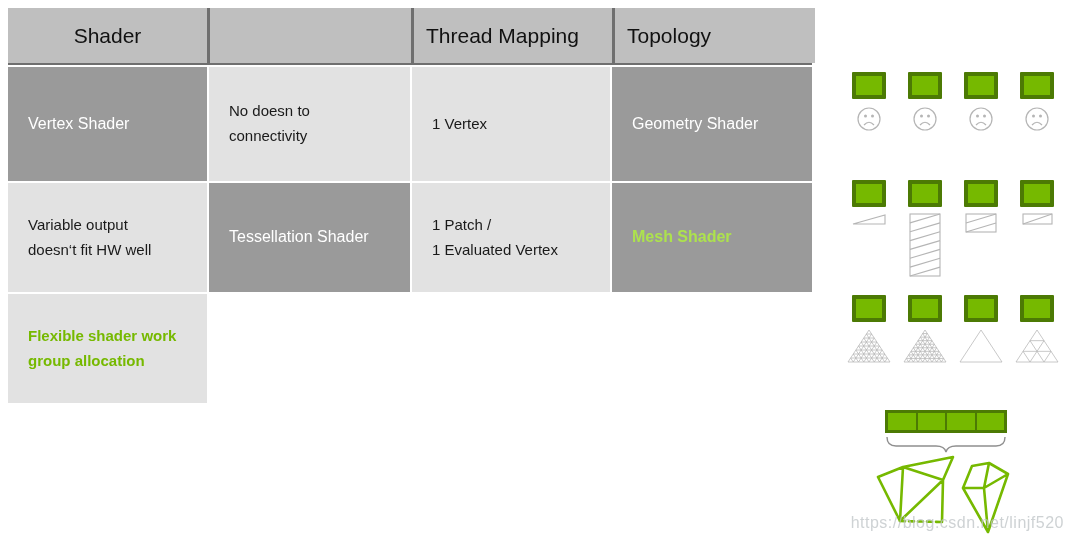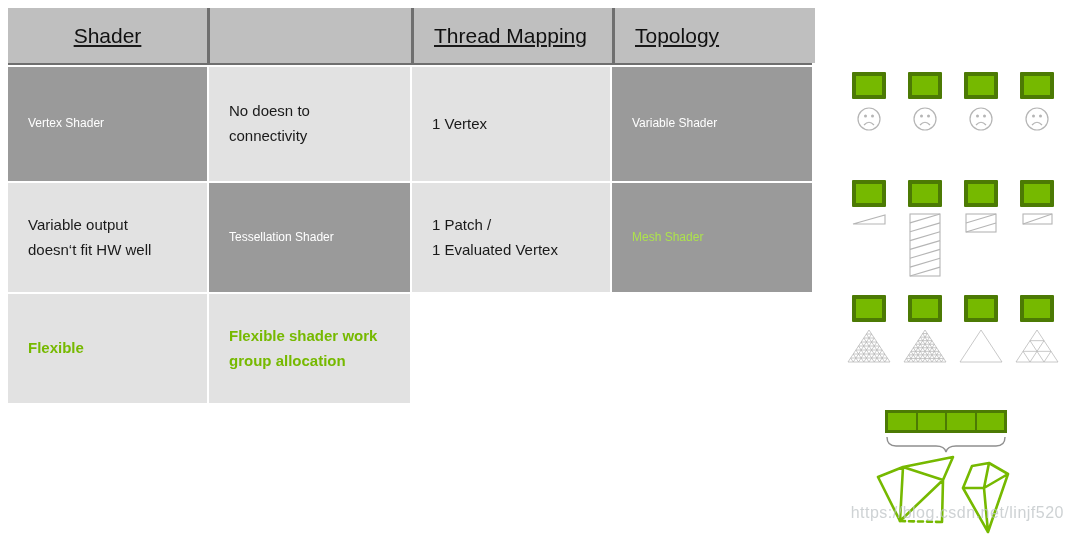--- a/index.html
+++ b/index.html
@@ -5,39 +5,39 @@
   html,body { margin:0; padding:0; background:#fff; }
   .slide {
     position:relative; width:1066px; height:546px; background:#fff; overflow:hidden;
     font-family:"Liberation Sans","DejaVu Sans",sans-serif; color:#1a1a1a;
   }
   
   .table { position:absolute; left:8px; top:8px; width:804px; }
   .thead {
     display:grid; grid-template-columns:199px 201px 198px 200px; gap:3px;
     background:var(--header-divider,#6f6f6f);
-    border-bottom:2px solid var(--header-divider,#6f6f6f); height:55px;text-decoration:underline;
+    border-bottom:2px solid var(--header-divider,#6f6f6f); height:55px;
   }
   .th {
     background:var(--header-bg,#bfbfbf); display:flex; align-items:center;
-    padding-left:20px; font-size:21px; color:#111;
+    padding-left:12px; font-size:21px; color:#111;
   }
   .th.center { justify-content:center; padding-left:0; }
   .tbody {
     margin-top:2px; display:grid; grid-template-columns:199px 201px 198px 200px;
     grid-template-rows:114px 109px 109px 109px; gap:2px; background:#fff;
   }
   .cell {
     background:var(--cell-bg,#e2e2e2); display:flex; align-items:center;
     padding-left:20px; padding-right:10px; font-size:15px; line-height:1.65;
     white-space:pre-line;
   }
-  .cell.label { background:var(--row-label-bg,#9a9a9a); color:#fff; font-size:12px; }
+  .cell.label { background:var(--row-label-bg,#9a9a9a); color:#fff; font-size:16px; }
   .cell.hl { color:var(--nvidia-green,#76b900); font-weight:bold; }
-  .cell.label.hl-label { color:var(--highlight-label-green,#ade24d); font-weight:normal; }
+  .cell.label.hl-label { color:var(--highlight-label-green,#ade24d); font-weight:bold; }
   
   .graphics { position:absolute; left:0; top:0; width:1066px; height:546px; pointer-events:none; }
   .g-row { position:absolute; display:flex; gap:22px; }
   .g-unit { width:34px; display:flex; flex-direction:column; align-items:center; }
   .tbox {
     width:34px; height:27px; box-sizing:border-box;
     background:var(--nvidia-green,#76b900);
     border:4px solid var(--green-box-border,#4c7a04); border-radius:1px;
   }
   .g-row-vertex  { left:852px; top:72px; }
@@ -58,21 +58,21 @@
   }
   .meshbar .seg { flex:1; background:var(--nvidia-green,#76b900); }
   .brace { position:absolute; left:885px; top:436px; }
   .brace path { fill:none; stroke:#8f8f8f; stroke-width:1.4; }
   .meshes { position:absolute; left:865px; top:450px; }
   .meshes path { fill:none; stroke:var(--nvidia-green,#76b900); stroke-width:2.6;
                  stroke-linejoin:round; stroke-linecap:round; }
   .meshes path.dash { stroke-dasharray:5 4; }
   
   .watermark {
-    position:absolute; right:2px; bottom:24px; font-size:16px;
+    position:absolute; right:2px; bottom:14px; font-size:16px;
     color:rgba(190,195,198,0.75); letter-spacing:0.5px;
   }
 </style>
 </head>
 <body>
 
 <div class="slide">
 
   <div class="table">
     <div class="thead">
@@ -81,30 +81,29 @@
       <div class="th">Thread Mapping</div>
       <div class="th">Topology</div>
     </div>
     <div class="tbody">
 
       <div class="cell label">Vertex Shader</div>
       <div class="cell">No doesn to
 connectivity</div>
       <div class="cell">1 Vertex</div>
 
-      <div class="cell label">Variable Shader</div>
+      <div class="cell label">Geometry Shader</div>
       <div class="cell">Variable output
 doesn‘t fit HW well</div>
 
       <div class="cell label">Tessellation Shader</div>
       <div class="cell">1 Patch /
 1 Evaluated Vertex</div>
 
       <div class="cell label hl-label">Mesh Shader</div>
-      <div class="cell hl">Flexible</div>
       <div class="cell hl">Flexible shader work
 group allocation</div>
     </div>
   </div>
 
   <div class="graphics">
 
     <div class="g-row g-row-vertex">
       <div class="g-unit">
         <div class="tbox"></div>

